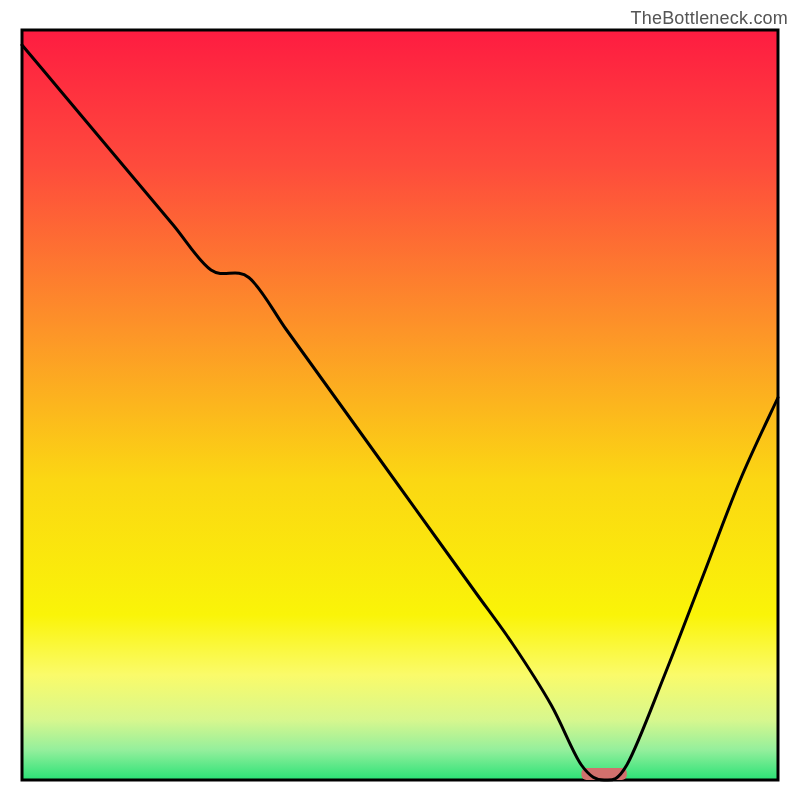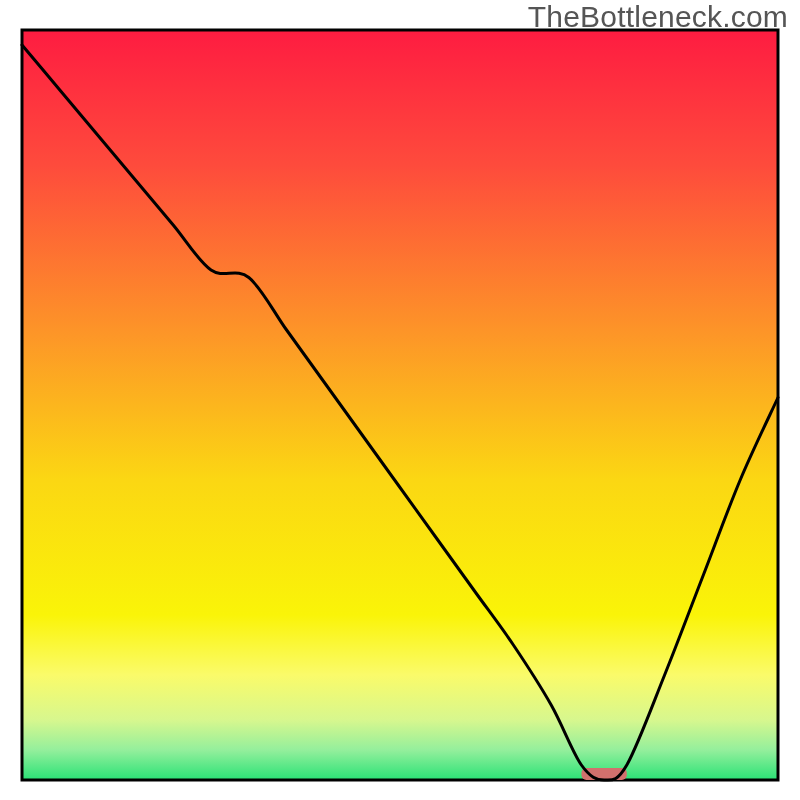--- a/index.html
+++ b/index.html
@@ -11,24 +11,24 @@
     font-family: Arial, Helvetica, sans-serif;
     overflow: hidden;
   }
   .stage {
     position: relative;
     width: 800px;
     height: 800px;
   }
   .watermark {
     position: absolute;
-    top: 0;
+    top: 8px;
     right: 12px;
     color: #555;
-    font-size: 30px;
+    font-size: 18px;
     font-weight: 500;
     letter-spacing: 0.2px;
   }
   svg {
     display: block;
   }
 </style>
 </head>
 <body>
 

